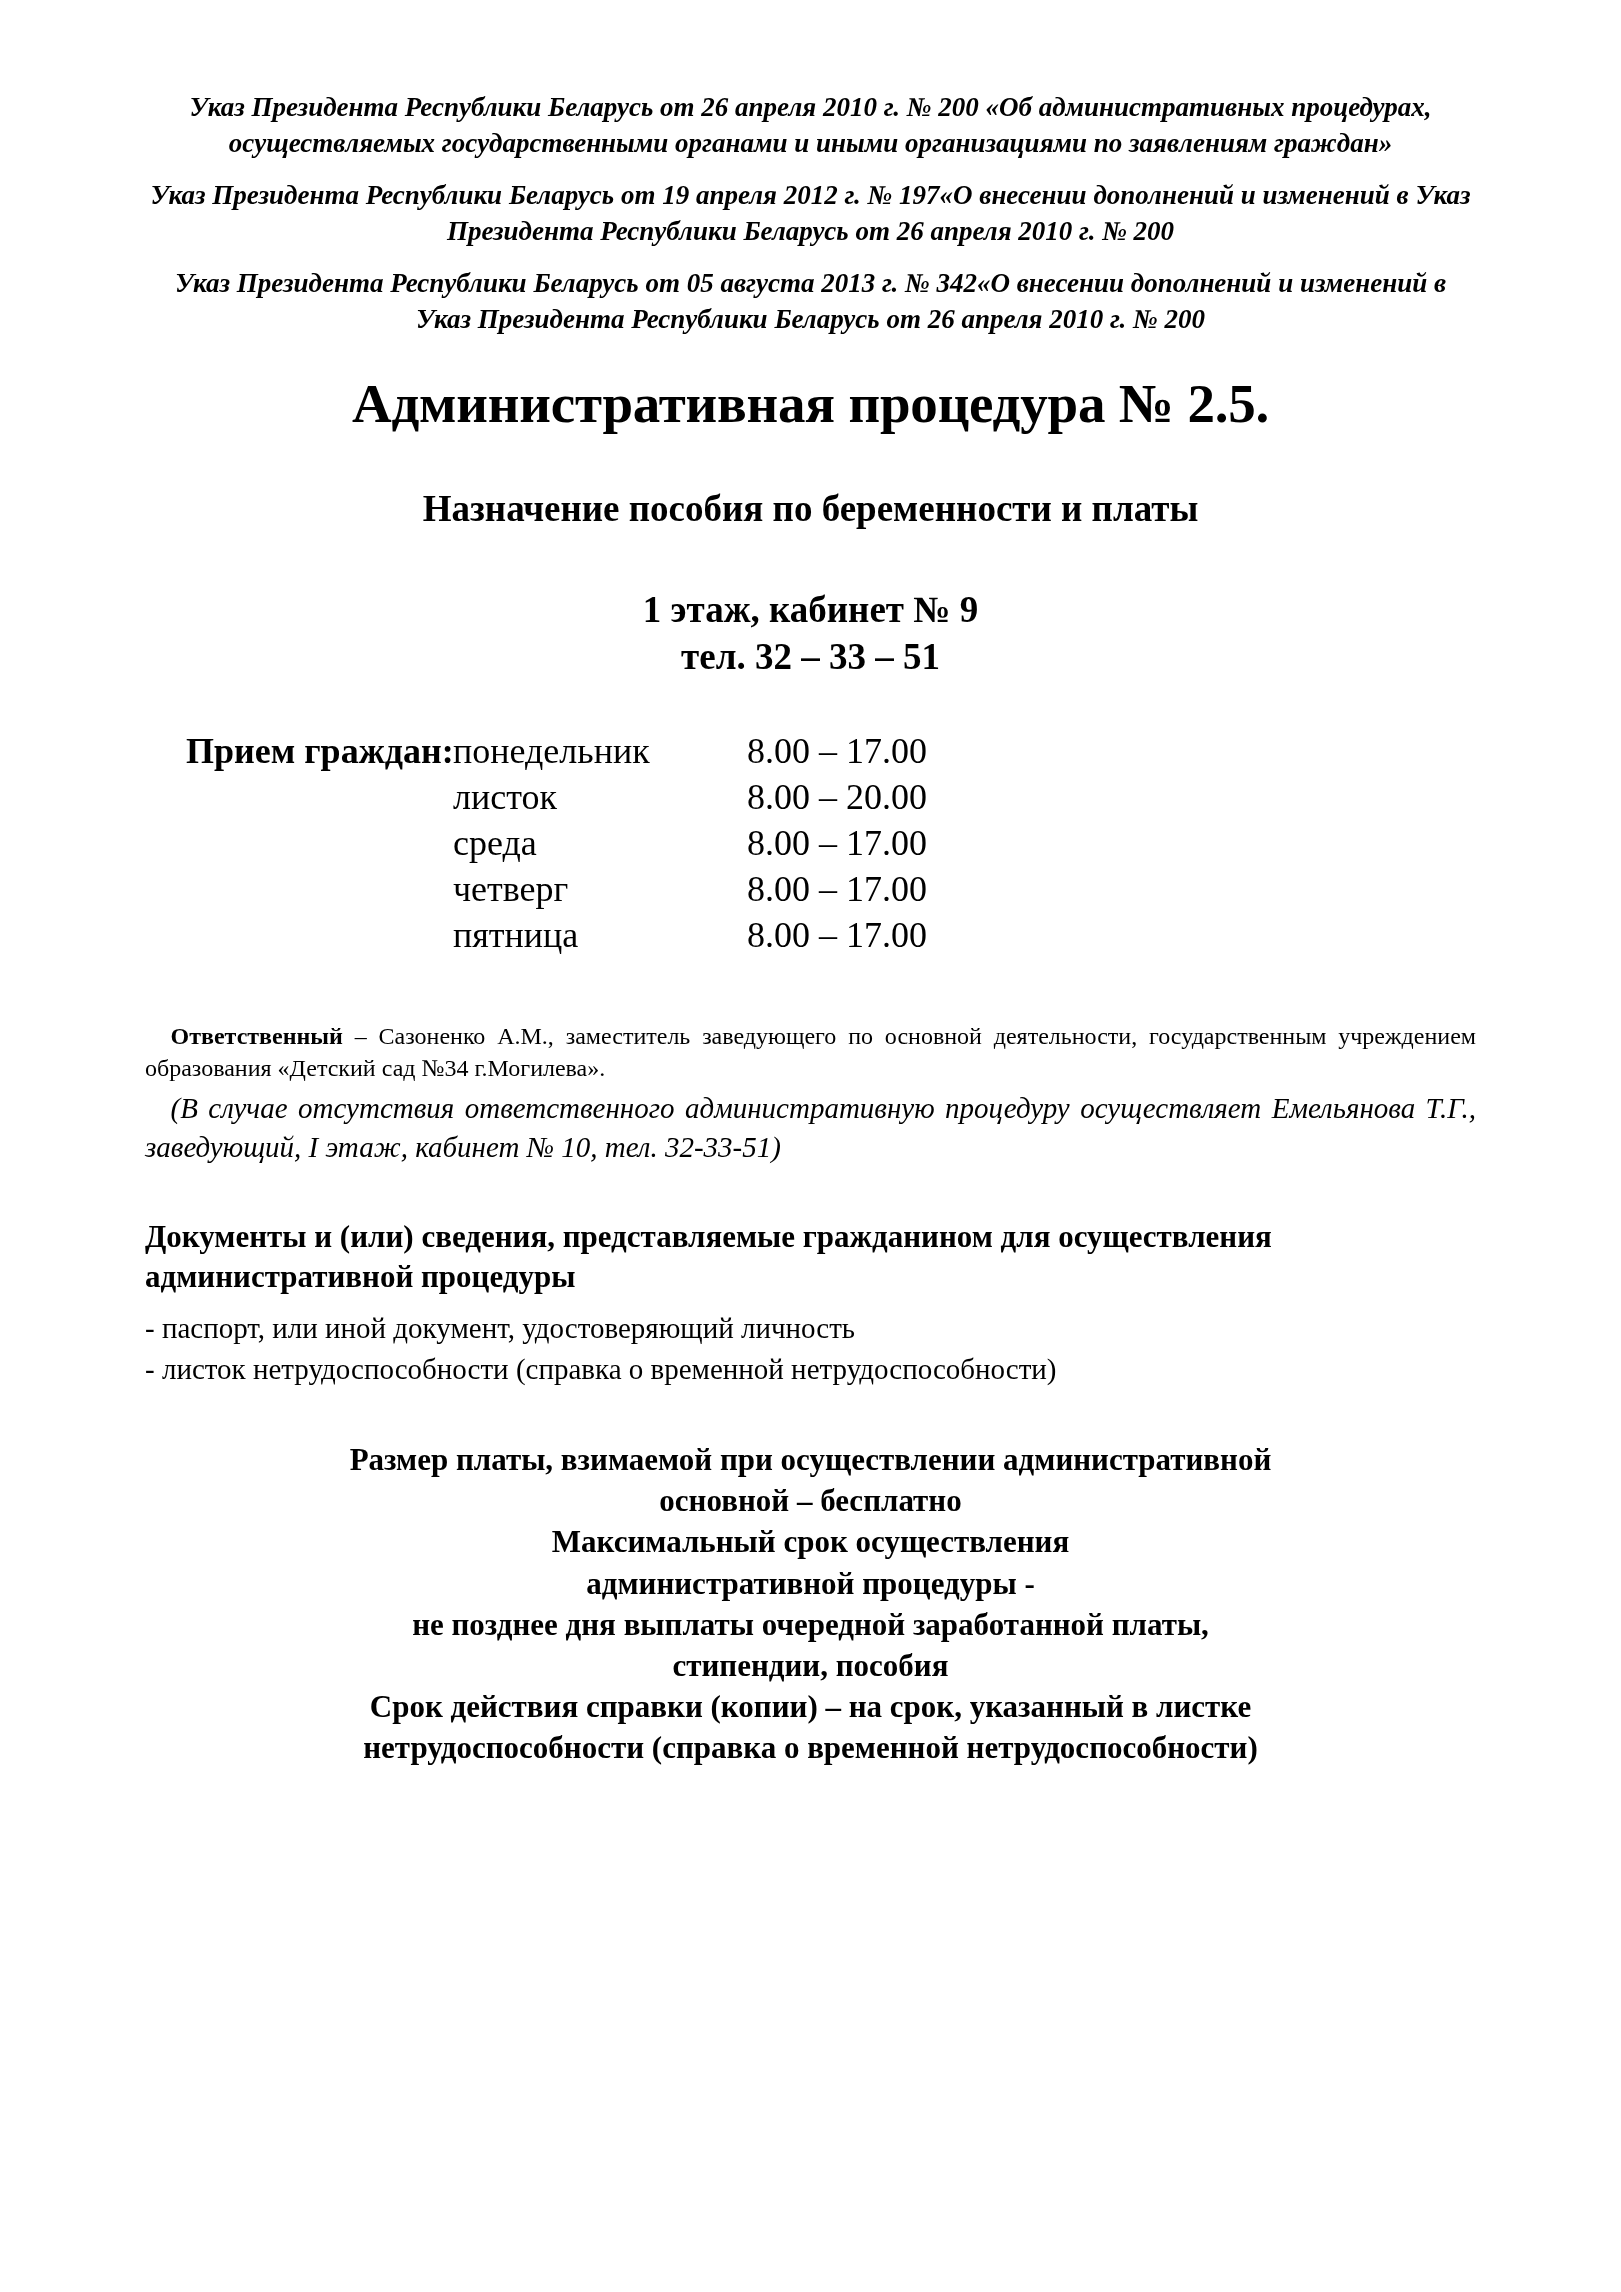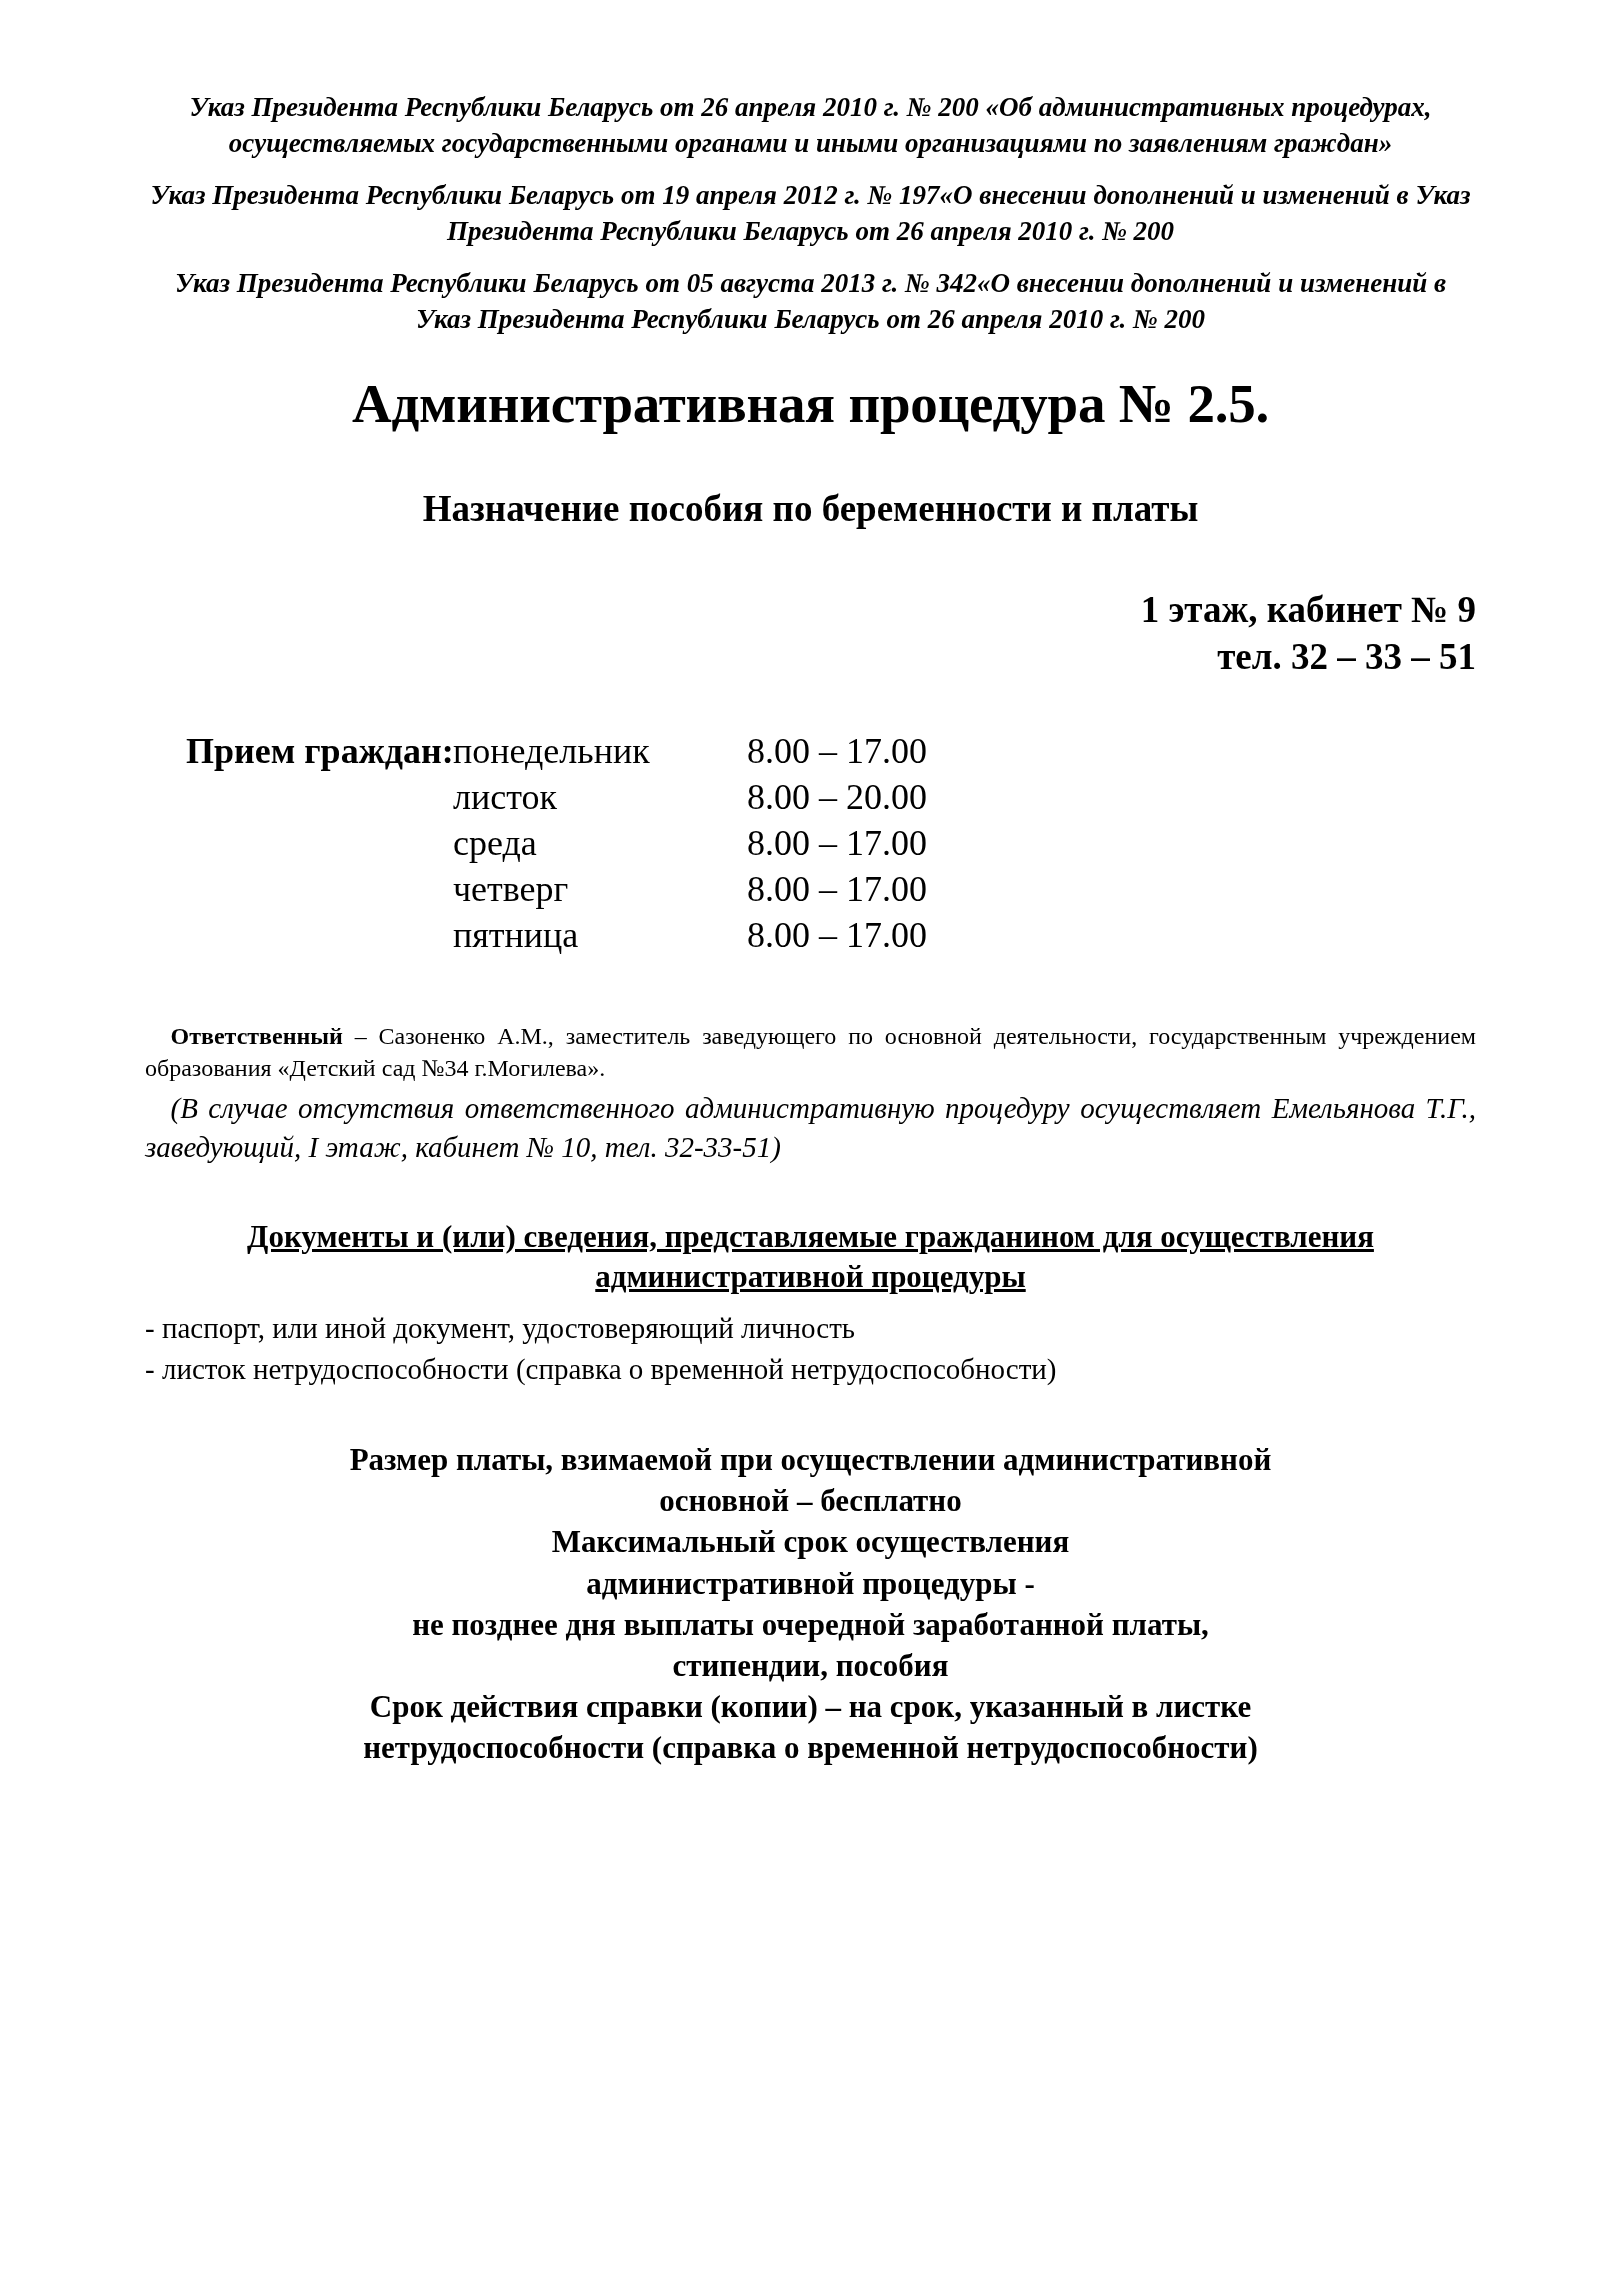--- a/index.html
+++ b/index.html
@@ -57,21 +57,21 @@
     margin: 51px 0 0 0;
   }
 
   .location {
     text-align: center;
     font-size: 37px;
     font-weight: bold;
     line-height: 1.28;
     margin: 55px 0 0 0;
   }
-  .location .loc-line { margin: 0; text-align: right; }
+  .location .loc-line { margin: 0; }
 
   
   .schedule {
     margin: 47px 0 0 0;
     display: grid;
     grid-template-columns: 267px 294px auto;
     row-gap: 0px;
     font-size: 36px;
     line-height: 1.28;
     padding-left: 41px;
@@ -105,26 +105,24 @@
     margin: 3.9px 0 0 0;
     font-size: 29px;
     font-style: italic;
     line-height: 1.33;
     text-align: justify;
     text-indent: 25.5px;
   }
 
   
   .section-heading {
-    text-align: center;
     font-weight: bold;
     font-size: 31px;
     line-height: 1.3;
     margin: 51px 0 0 0;
-    text-decoration: underline;
   }
 
   .doc-list {
     margin: 9.8px 0 0 0;
     padding: 0;
     list-style: none;
     font-size: 29px;
     line-height: 1.42;
   }
   .doc-list li {

